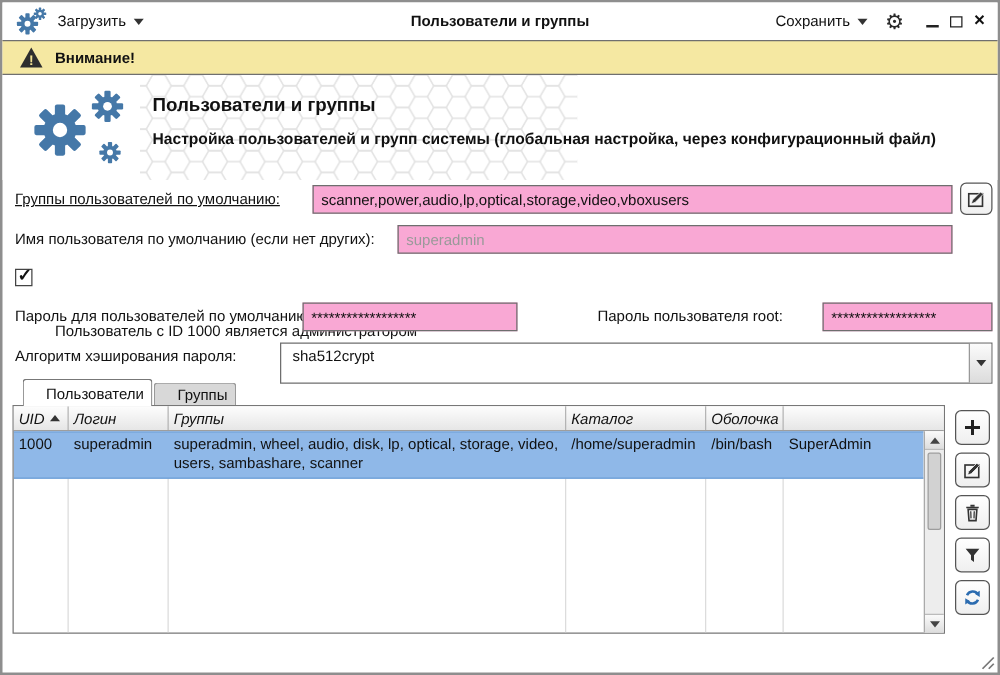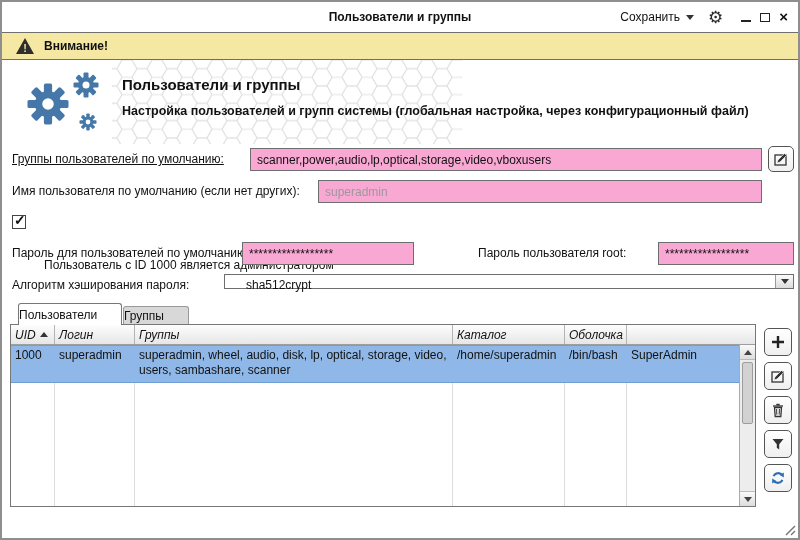--- a/index.html
+++ b/index.html
@@ -31,25 +31,25 @@
   .header-title { position:absolute; left:120px; top:16px; font-size:15px; font-weight:bold; z-index:1; }
   .header-sub { position:absolute; left:120px; top:44px; font-size:12.5px; font-weight:bold; z-index:1; width:660px; }
 
   
   .flabel { position:absolute; line-height:23px; white-space:nowrap; }
   .finput { position:absolute; height:23px; border:1px solid #6e6e6e; background:#f9a8d4; font-family:"Liberation Sans",sans-serif; font-size:12px; padding:0 6px; color:#111; }
   .finput::placeholder { color:#9a9a9a; }
   .icon-btn { position:absolute; width:26px; height:26px; border:1px solid #555; border-radius:5px; background:linear-gradient(#ffffff,#f0f0f0); display:flex; align-items:center; justify-content:center; }
   .checkbox { position:absolute; left:10px; top:213px; width:14px; height:14px; border:1px solid #444; background:#fff; }
   .checkbox .ck { position:absolute; left:1px; top:-4px; font-size:14px; font-weight:bold; color:#111; }
-  .combo { position:absolute; left:222px; top:272px; width:570px; height:15px; border:1px solid #6e6e6e; background:#fff; line-height:21px; padding-left:21px; }
+  .combo { position:absolute; left:222px; top:272px; width:570px; height:33px; border:1px solid #6e6e6e; background:#fff; line-height:21px; padding-left:9px; }
   .combo-arrow { position:absolute; right:0; top:0; bottom:0; width:18px; border-left:1px solid #999; background:linear-gradient(#fbfbfb,#dcdcdc); display:flex; align-items:center; justify-content:center; }
 
   
-  .tab { position:absolute; cursor:default; }
+  .tab { position:absolute; text-align:center; cursor:default;padding-left:12px; }
   .tab-active { left:16px; top:301px; width:104px; height:22px; line-height:22px; background:#fff; border:1px solid #777; border-bottom:none; z-index:3; border-top-left-radius:3px; border-top-right-radius:3px; }
   .tab-inactive { left:121px; top:304px; width:66px; height:19px; line-height:19px; background:#d8d8d8; border:1px solid #999; border-bottom:none; border-top-left-radius:3px; border-top-right-radius:3px; }
 
   
   .table { position:absolute; left:8px; top:322px; width:746px; height:183px; border:1px solid #777; background:#fff; }
   .thead { position:absolute; left:0; top:0; right:0; height:20px; display:flex; background:linear-gradient(#fdfdfd,#e6e6e6); border-bottom:1px solid #9e9e9e;font-style:italic; }
   .th { padding:2px 4px; border-right:1px solid #b4b4b4; white-space:nowrap; overflow:hidden; display:flex; align-items:center; gap:4px; }
   .tbody { position:absolute; left:0; top:20px; right:16px; bottom:0; overflow:hidden; }
   .vline { position:absolute; top:0; bottom:0; width:1px; background:#dcdcdc; }
   .trow { position:absolute; left:0; top:0; right:0; height:38px; display:flex; background:#8fb8e8; border-top:1px solid #6d9ed6; border-bottom:1px solid #6d9ed6; }
@@ -87,20 +87,30 @@
       <rect x="-5" y="-25" width="10" height="12" rx="2" transform="rotate(315)"></rect>
       <circle r="16"></circle>
       <circle r="7" fill="#fff"></circle>
     </g>
   </defs>
 </svg>
 
 <div class="window">
 
   <div class="titlebar">
+    <div class="tb-left">
+      <svg width="26" height="24" viewBox="0 0 26 24">
+        <use href="#gearsym" fill="#4578a8" transform="translate(10,14) scale(0.34)"></use>
+        <use href="#gearsym" fill="#4578a8" transform="translate(20,6) scale(0.2)"></use>
+      </svg>
+      <div class="menu-btn">
+        <span>Загрузить</span>
+        <span class="caret-down"></span>
+      </div>
+    </div>
     <div class="tb-title">Пользователи и группы</div>
     <div class="tb-right">
       <div class="menu-btn">
         <span>Сохранить</span>
         <span class="caret-down"></span>
       </div>
       <span class="gear-glyph">⚙</span>
       <div class="win-controls">
         <div class="wc-min"></div>
         <div class="wc-max"></div>

